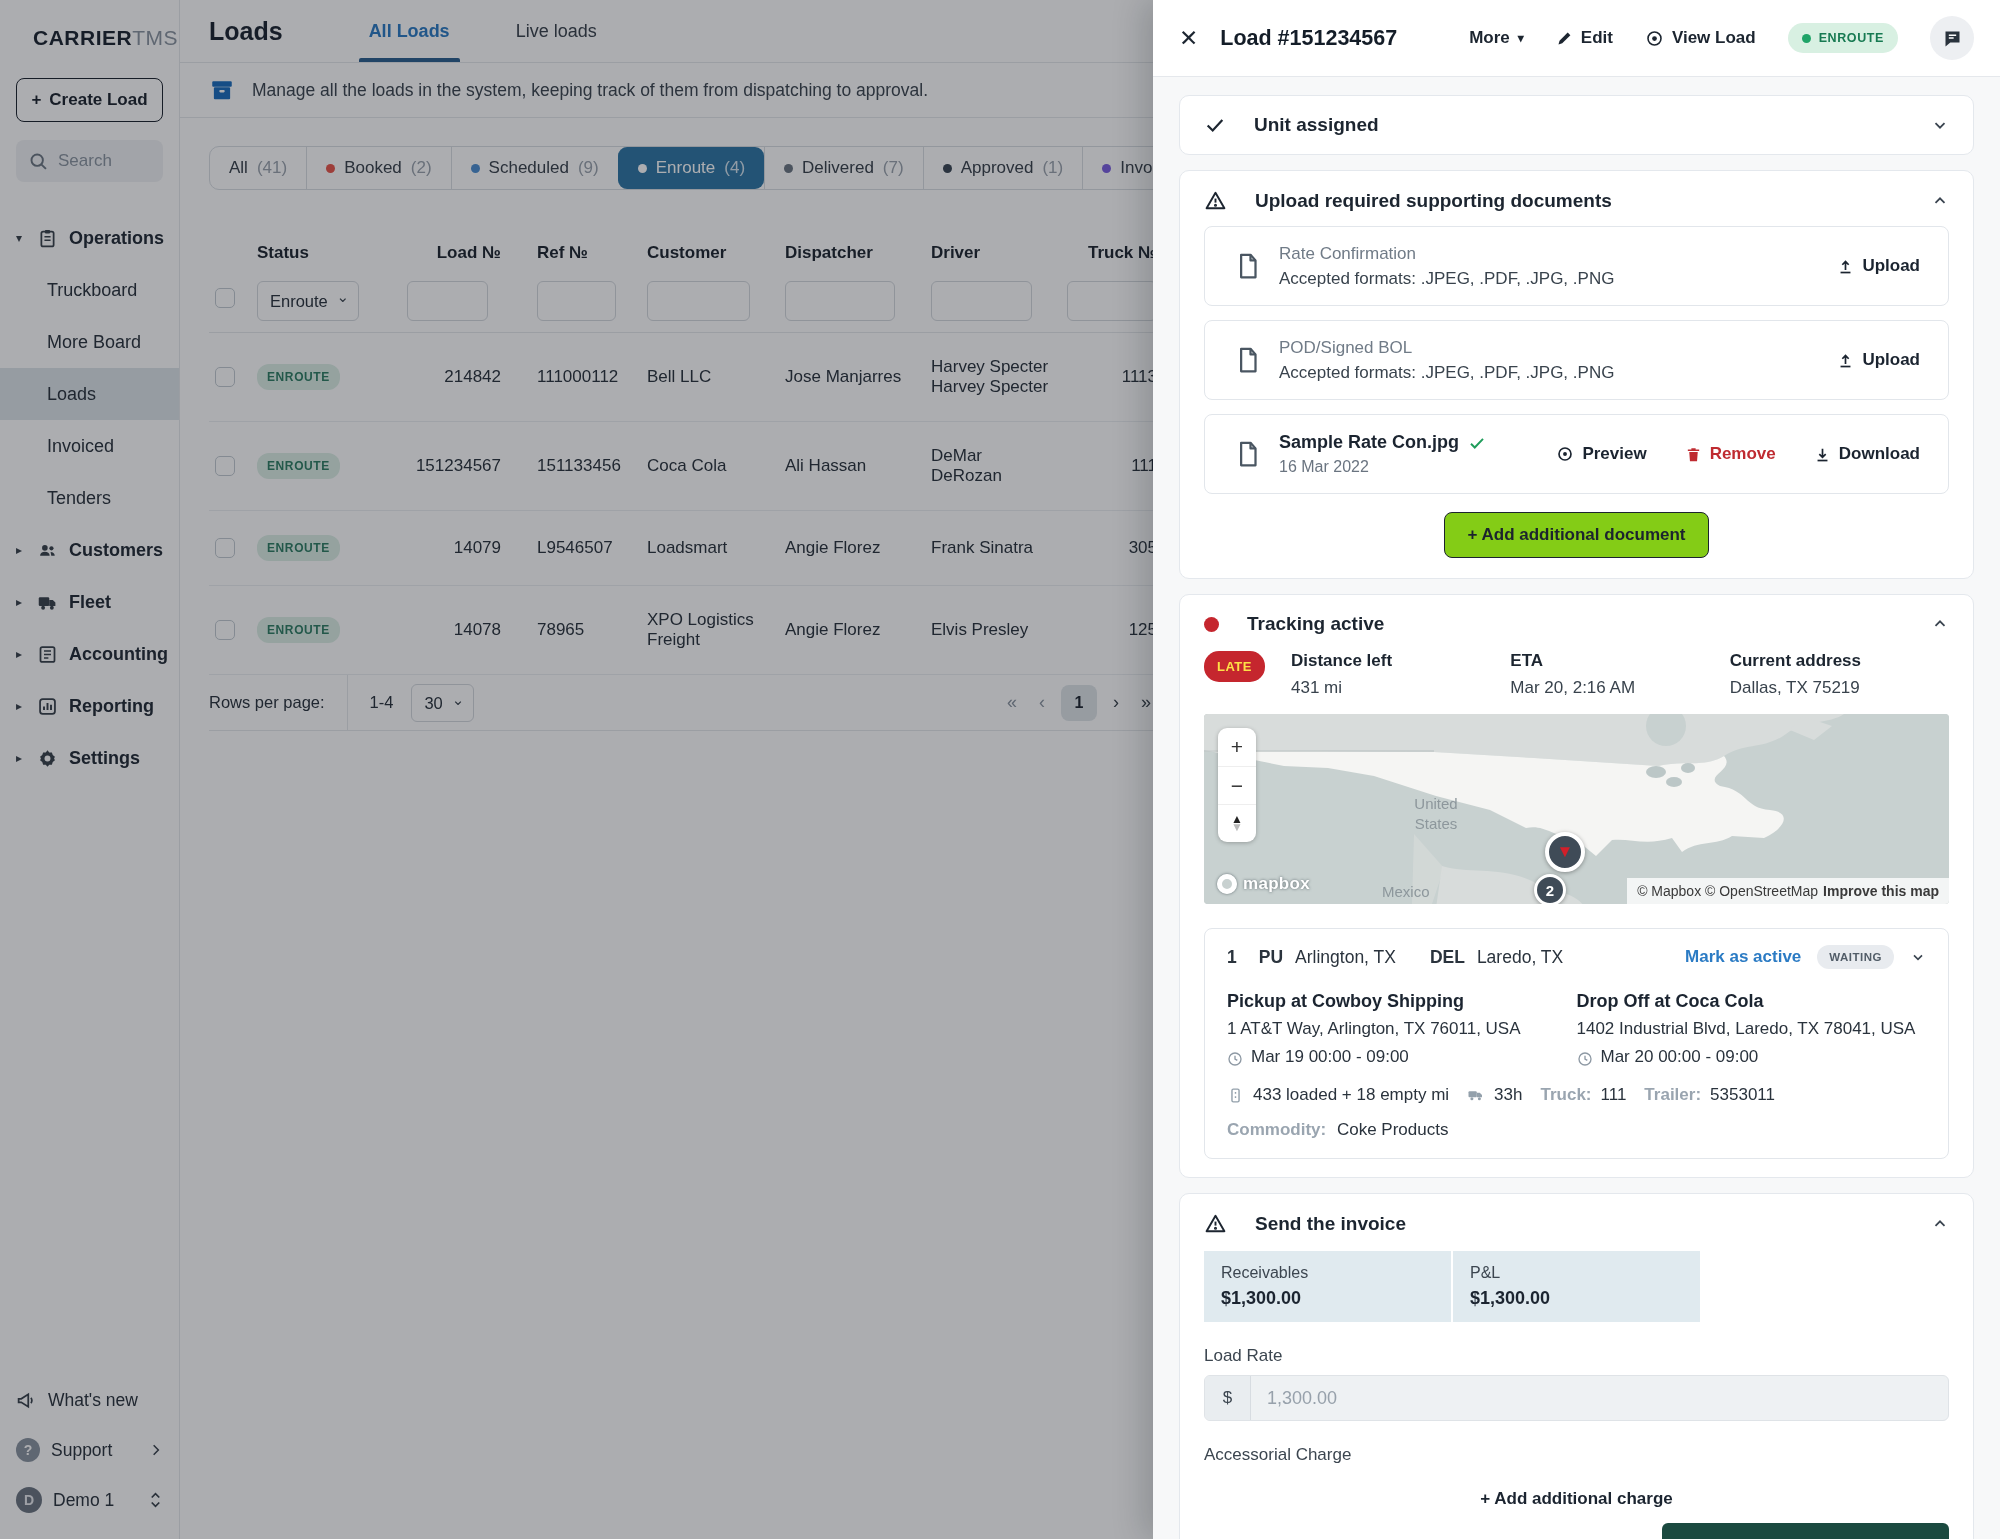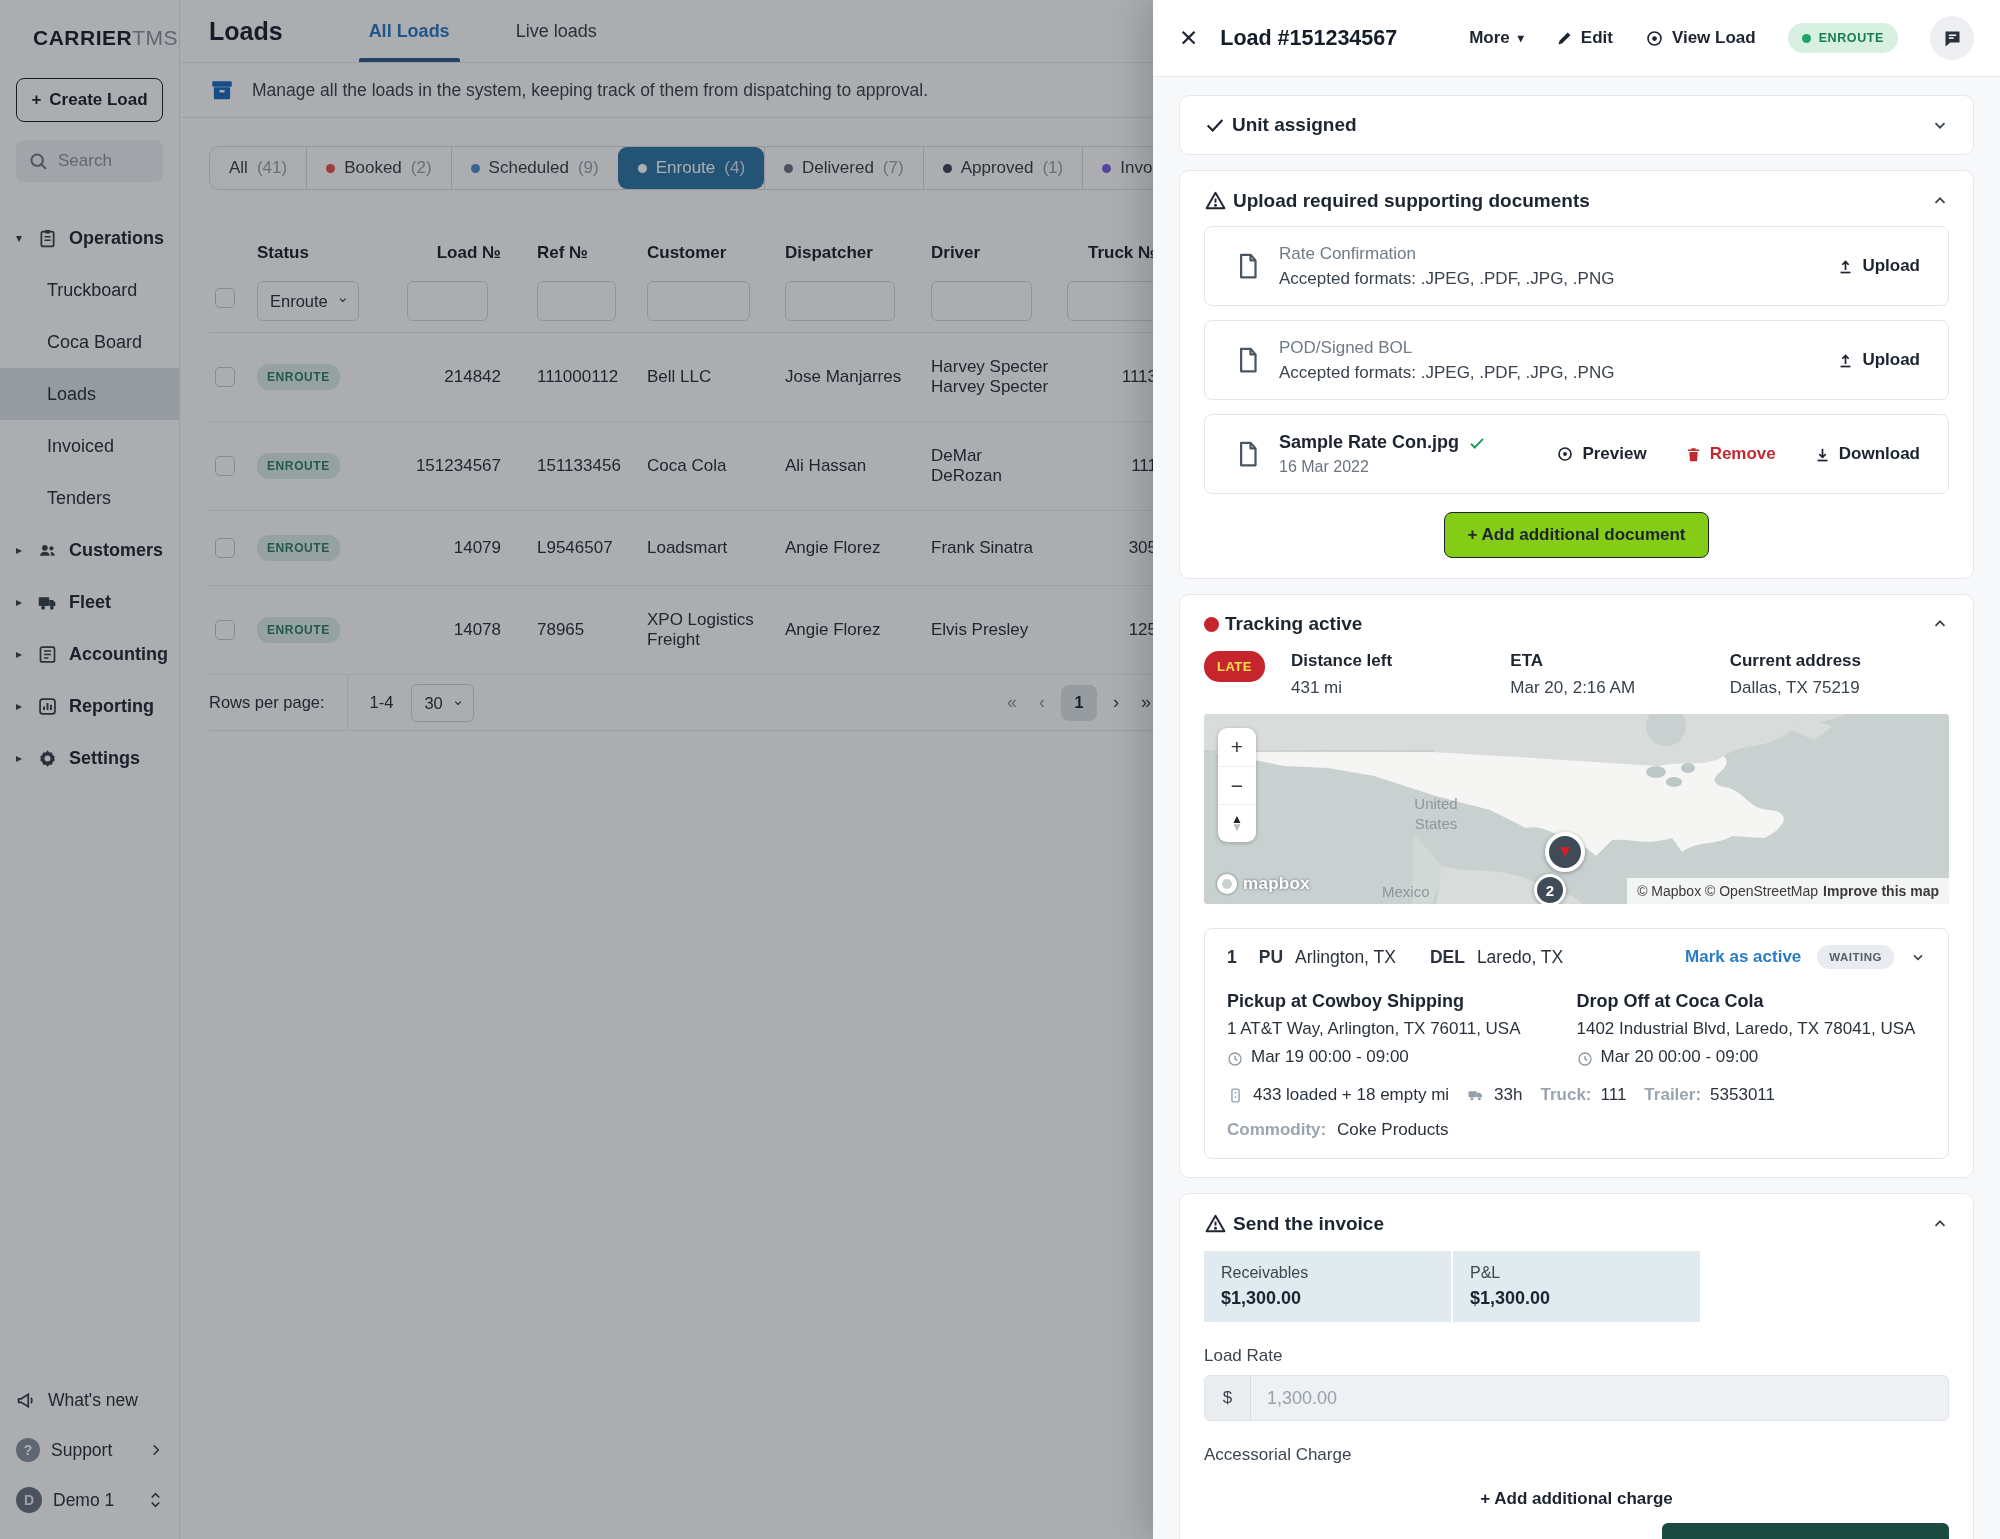--- a/index.html
+++ b/index.html
@@ -101,21 +101,21 @@
   .dr-title{font-size:21.5px;font-weight:700;color:#141d28;margin-left:22px;}
   .dr-actions{margin-left:auto;display:flex;align-items:center;gap:32px;}
   .dr-act{display:flex;align-items:center;gap:8px;font-size:17px;font-weight:600;color:#1c2530;cursor:pointer;white-space:nowrap;}
   .badge-head{display:flex;align-items:center;gap:8px;background:#d8f0e2;border-radius:16px;padding:8px 14px;
     font-size:12.5px;font-weight:700;letter-spacing:.6px;color:#177a52;}
   .badge-head .gdot{width:9px;height:9px;border-radius:50%;background:var(--green-dot);}
   .chat-btn{width:44px;height:44px;border-radius:50%;background:#edeff2;display:flex;align-items:center;justify-content:center;cursor:pointer;}
 
   .dr-body{flex:1;overflow:hidden;padding:18px 26px 18px;}
   .card{background:#fff;border:1px solid var(--card-line);border-radius:10px;padding:18px 24px;margin-bottom:15px;}
-  .card-head{display:flex;align-items:center;gap:6px;cursor:pointer;}
+  .card-head{display:flex;align-items:center;gap:28px;cursor:pointer;}
   .card-title{font-size:19px;font-weight:700;color:#1c2530;}
   .chev{margin-left:auto;flex-shrink:0;}
   .rdot{width:15px;height:15px;border-radius:50%;background:var(--red);}
 
   .doc-card{border:1px solid #e2e6eb;border-radius:8px;padding:14px 28px;margin-top:14px;display:flex;align-items:center;gap:16px;min-height:80px;}
   .doc-name{font-size:17px;color:#707b87;}
   .doc-sub{font-size:17px;color:#39434d;margin-top:5px;}
   .doc-name.strong{font-size:18px;font-weight:700;color:#1b2430;display:flex;align-items:center;gap:9px;}
   .doc-date{font-size:16px;color:#6a7480;margin-top:5px;}
   .doc-actions{margin-left:auto;display:flex;align-items:center;gap:38px;}
@@ -213,21 +213,21 @@
         <span>
             <svg class="icon16" viewBox="0 0 24 24">
               <rect x="5" y="4" width="14" height="17" rx="2" fill="none" stroke="#39424c" stroke-width="2"></rect>
               <rect x="9" y="2.2" width="6" height="4" rx="1.2" fill="#39424c"></rect>
               <path d="M8.5 10h7M8.5 14h7" stroke="#39424c" stroke-width="1.8"></path>
             </svg>
           </span>
         <span class="lbl">Operations</span>
       </div>
       <div class="snav">Truckboard</div>
-      <div class="snav">Coca Board</div>
+      <div class="snav">More Board</div>
       <div class="snav active">Loads</div>
       <div class="snav">Invoiced</div>
       <div class="snav">Tenders</div>
 
       <div class="nav-group">
         <span class="caret">▸</span>
         <span>
             <svg class="icon16" viewBox="0 0 24 24" fill="#39424c">
               <circle cx="9" cy="9" r="3.2"></circle>
               <path d="M3.5 18c0-3 2.5-4.6 5.5-4.6s5.5 1.6 5.5 4.6z"></path>

